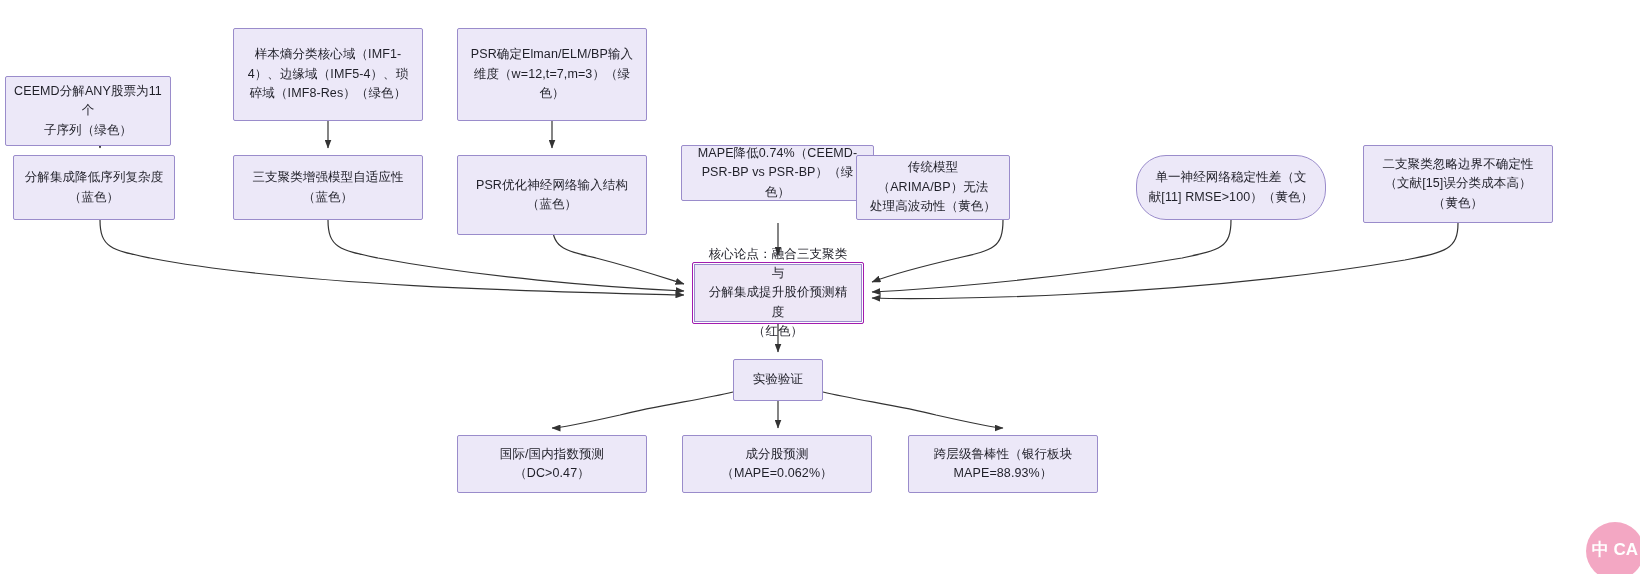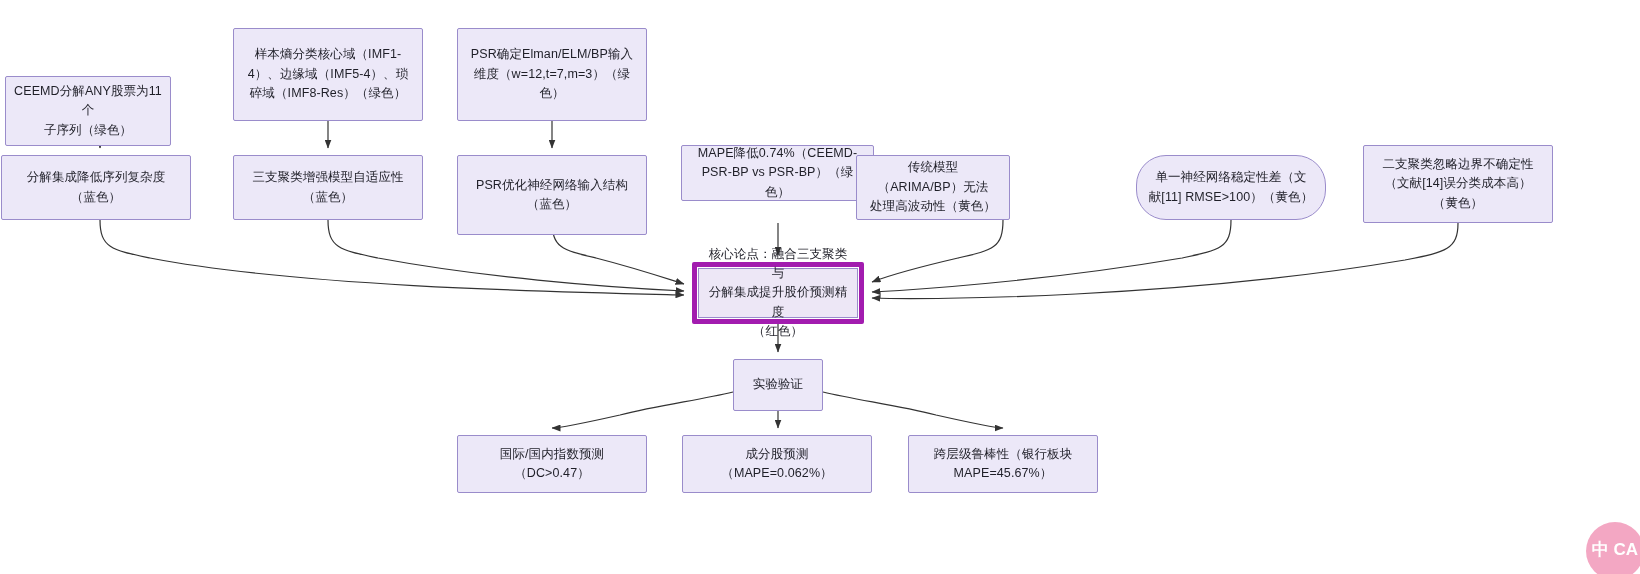--- a/index.html
+++ b/index.html
@@ -45,21 +45,21 @@
     padding: 4px 8px;
     letter-spacing: 0.1px;
   }
   .node .label {
     display: block;
     width: 100%;
     white-space: pre-line;
   }
   .node.core {
     background: #EDE7F6;
-    border: 5px solid #a21caf;
+    border: 1px solid #a21caf;
     box-shadow: inset 0 0 0 1px #ffffff, inset 0 0 0 2px #9A8CCB;
     padding: 5px 10px;
   }
   .watermark {
     position: absolute;
     width: 58px;
     height: 58px;
     border-radius: 50%;
     background: #F3A0BE;
     display: flex;
@@ -117,21 +117,21 @@
       <div class="node" id="n-sample-entropy" style="left: 233px; top: 28px; width: 190px; height: 93px;">
         <span class="label">样本熵分类核心域（IMF1-
 4）、边缘域（IMF5-4）、琐
 碎域（IMF8-Res）（绿色）</span>
       </div>
       <div class="node" id="n-psr-input-dim" style="left: 457px; top: 28px; width: 190px; height: 93px; justify-content: center;">
         <span class="label">PSR确定Elman/ELM/BP输入
 维度（w=12,t=7,m=3）（绿
 色）</span>
       </div>
-      <div class="node" id="n-decompose-complexity" style="left: 1px; top: 155px; width: 190px; height: 65px;">
+      <div class="node" id="n-decompose-complexity" style="left: 13px; top: 155px; width: 162px; height: 65px;">
         <span class="label">分解集成降低序列复杂度
 （蓝色）</span>
       </div>
       <div class="node" id="n-three-way-clustering" style="left: 233px; top: 155px; width: 190px; height: 65px; align-items: center;">
         <span class="label">三支聚类增强模型自适应性
 （蓝色）</span>
       </div>
       <div class="node" id="n-psr-optimize" style="left: 457px; top: 155px; width: 190px; height: 80px;">
         <span class="label">PSR优化神经网络输入结构
 （蓝色）</span>
@@ -144,42 +144,42 @@
       <div class="node" id="n-traditional-model" style="left: 856px; top: 155px; width: 154px; height: 65px;">
         <span class="label">传统模型（ARIMA/BP）无法
 处理高波动性（黄色）</span>
       </div>
       <div class="node" id="n-single-network" style="left: 1136px; top: 155px; width: 190px; height: 65px; border-radius: 30px;">
         <span class="label">单一神经网络稳定性差（文
 献[11] RMSE&gt;100）（黄色）</span>
       </div>
       <div class="node" id="n-two-way-clustering" style="left: 1363px; top: 145px; width: 190px; height: 78px;">
         <span class="label">二支聚类忽略边界不确定性
-（文献[14]误分类成本高）
+（文献[15]误分类成本高）
 （黄色）</span>
       </div>
       <div class="node core" id="n-core-thesis" style="left: 692px; top: 262px; width: 172px; height: 62px;">
         <span class="label">核心论点：融合三支聚类与
 分解集成提升股价预测精度
 （红色）</span>
       </div>
-      <div class="node" id="n-experiment" style="left: 733px; top: 359px; width: 90px; height: 52px;">
+      <div class="node" id="n-experiment" style="left: 733px; top: 359px; width: 90px; height: 42px;">
         <span class="label">实验验证</span>
       </div>
       <div class="node" id="n-index-forecast" style="left: 457px; top: 435px; width: 190px; height: 58px;">
         <span class="label">国际/国内指数预测
 （DC&gt;0.47）</span>
       </div>
       <div class="node" id="n-constituent-forecast" style="left: 682px; top: 435px; width: 190px; height: 58px;">
         <span class="label">成分股预测
 （MAPE=0.062%）</span>
       </div>
       <div class="node" id="n-cross-level-robust" style="left: 908px; top: 435px; width: 190px; height: 58px;">
         <span class="label">跨层级鲁棒性（银行板块
-MAPE=45.67%）</span>
+MAPE=88.93%）</span>
       </div>
     </div>
 
   <div class="watermark" id="watermark" style="left: 1586px; top: 522px; width: 58px; height: 58px; background: rgb(243, 160, 190);">
     <span class="wm-text">中
 CA</span>
   </div>
 
 </div>
 

